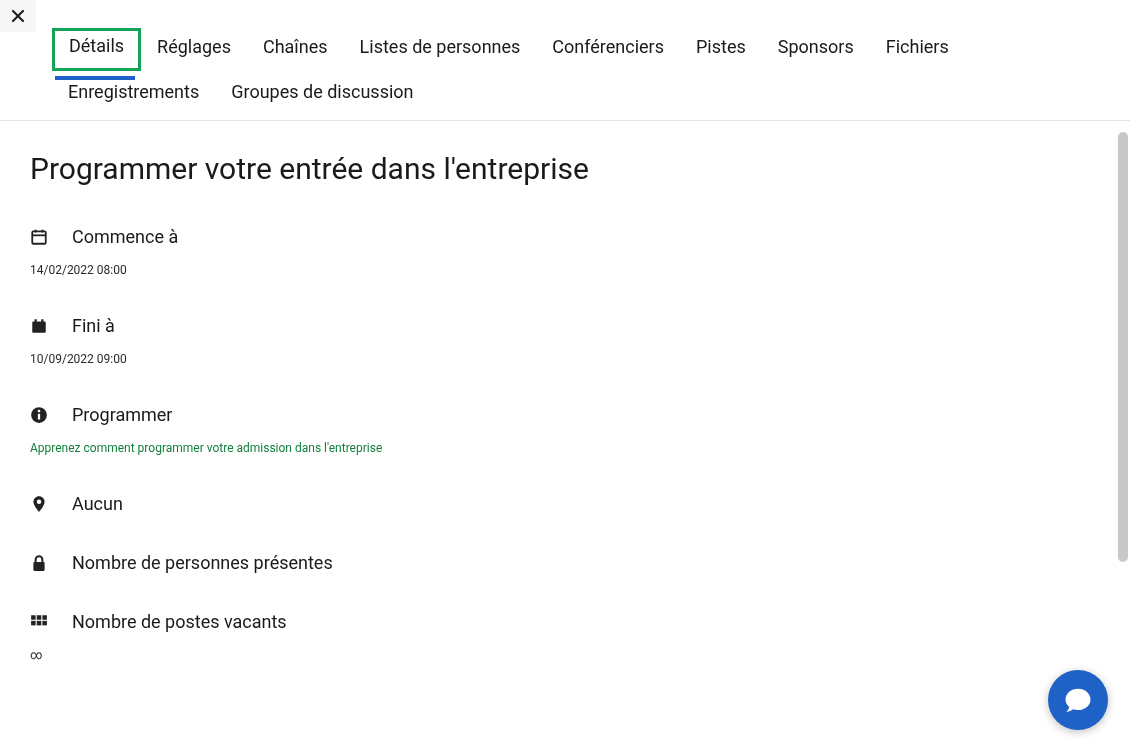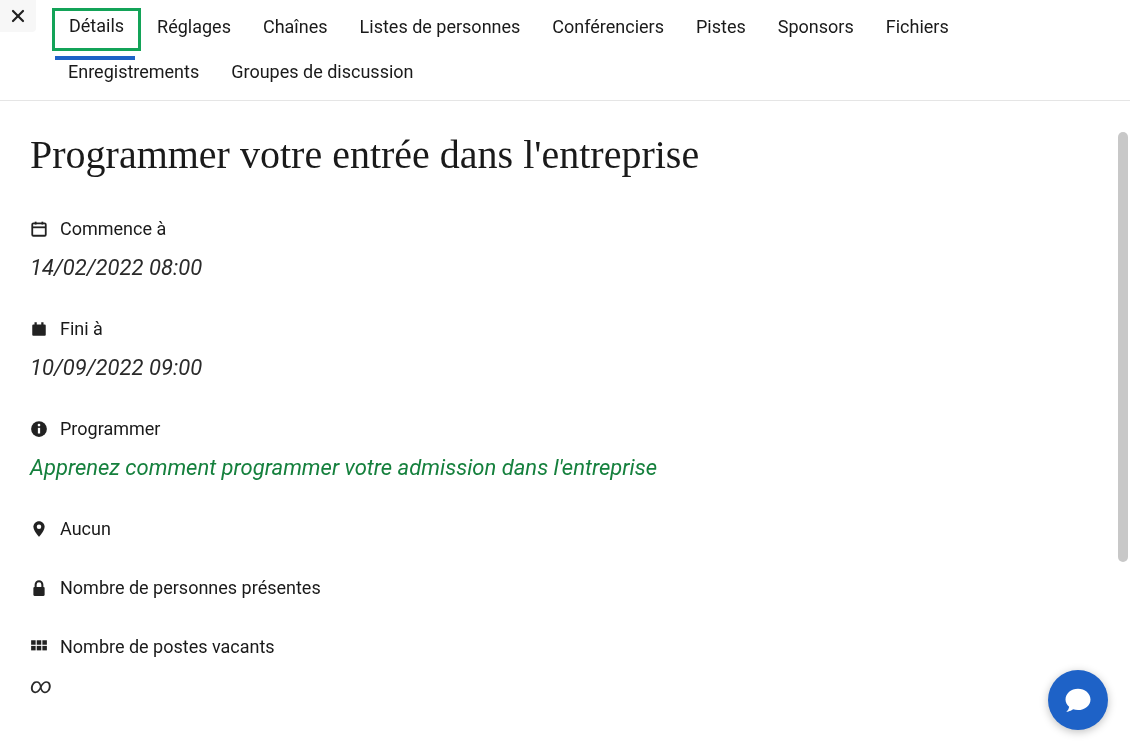--- a/index.html
+++ b/index.html
@@ -27,21 +27,21 @@
     }
     .close-area svg { width: 16px; height: 16px; }
     .tabs-wrapper {
       width: 100%;
       border-bottom: 1px solid #e5e5e5;
       padding: 0 0 0 52px;
     }
     .tabs-row {
       display: flex;
       flex-wrap: wrap;
-      padding-top: 10px;
+      padding-top: 30px;
     }
     .tab {
       padding: 6px 16px 18px 16px;
       font-size: 18px;
       color: #1a1a1a;
       cursor: pointer;
       position: relative;
       margin-right: 0;
     }
     .tab.active-highlight {
@@ -60,52 +60,50 @@
       background: #1e62c7;
       width: 80px;
     }
     .content {
       padding: 30px 30px 30px 30px;
       position: relative;
       height: calc(100% - 130px);
       overflow: hidden;
     }
     .page-title {
-      font-size: 40px;
+      font-size: 30px;
       font-weight: 400;
       color: #1a1a1a;
       margin-bottom: 40px;
-      font-family: Liberation Serif, serif;
     }
     .field-block {
       margin-bottom: 38px;
     }
     .field-label-row {
       display: flex;
       align-items: center;
-      gap: 12px;
+      gap: 24px;
       margin-bottom: 16px;
     }
     .field-label-row .icon {
       width: 18px;
       height: 18px;
       display: flex;
       align-items: center;
       justify-content: center;
       color: #333;
       flex-shrink: 0;
     }
     .field-label {
       font-size: 18px;
       color: #1a1a1a;
     }
     .field-value {
-      font-size: 22px;
+      font-size: 12px;
       color: #2a2a2a;
-      font-style: italic;
     }
     .field-value.muted {
       color: #15803d;
     }
     .scrollbar-track {
       position: absolute;
       right: 0;
       top: 128px;
       bottom: 0;
       width: 14px;

